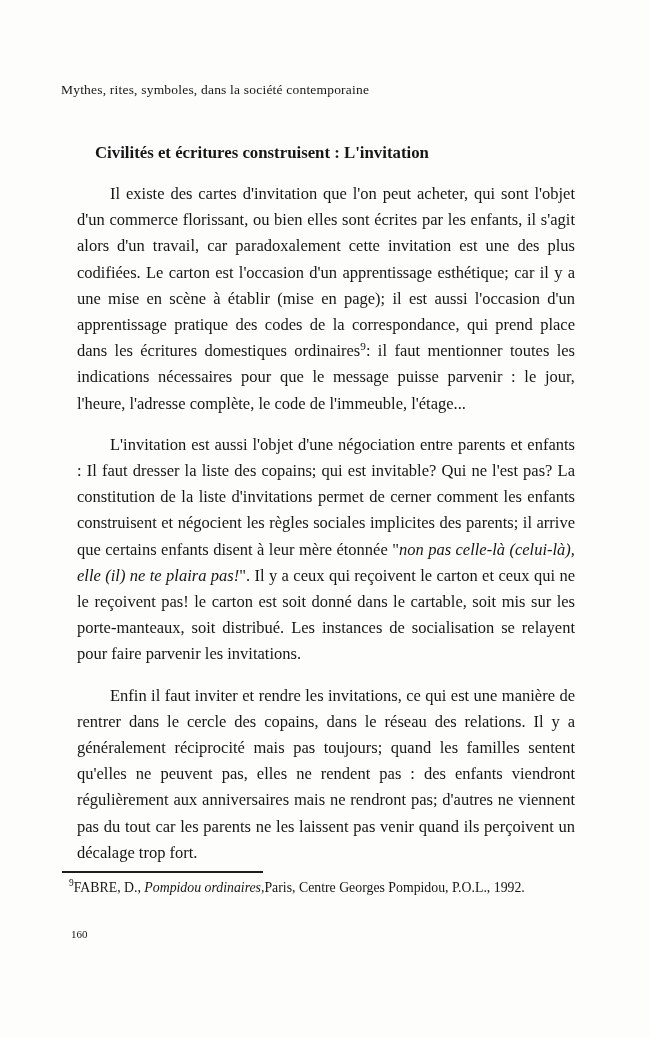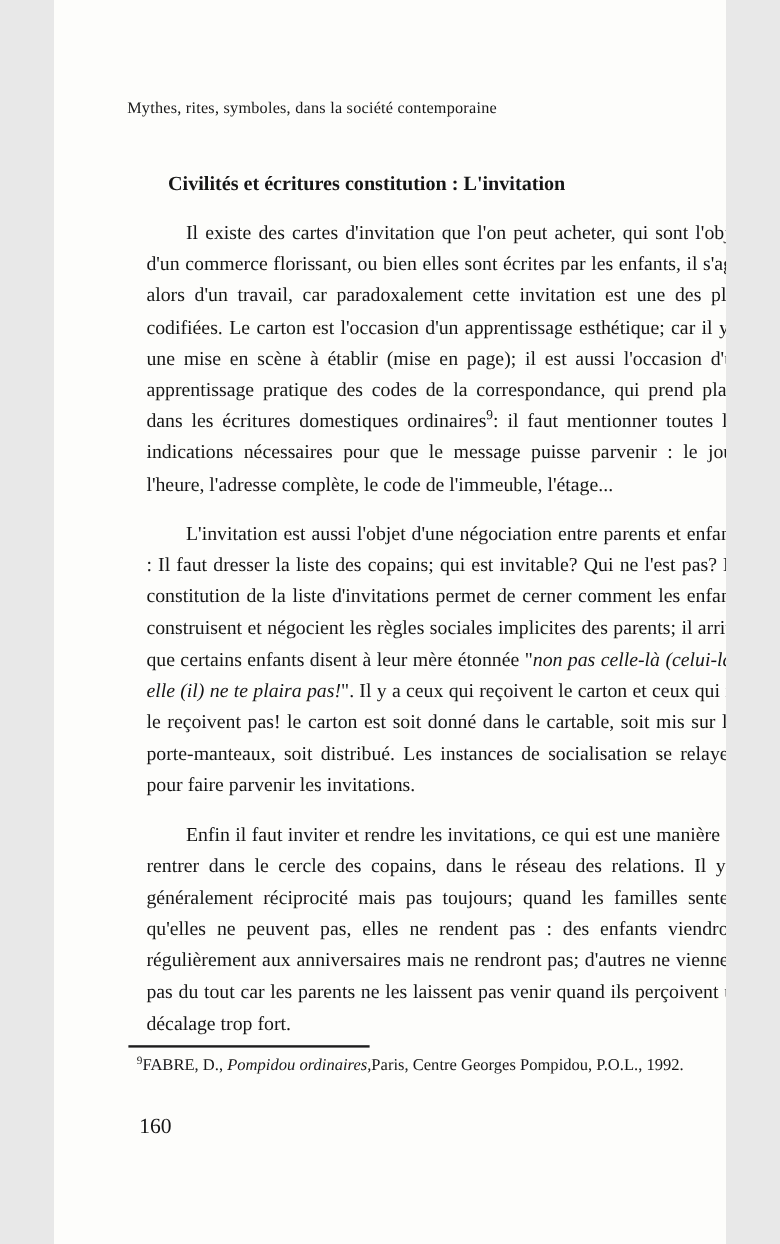--- a/index.html
+++ b/index.html
@@ -1,18 +1,18 @@
 <!DOCTYPE html>
 <html lang="fr"><head>
 <meta charset="utf-8">
 <style>
   html,body{margin:0;padding:0;background:#e8e8e8;}
   .page{
     position:relative;
-    width:560px;height:1037px;
+    width:650px;height:1037px;
     margin:0 auto;
     background:#fdfdfb;
     font-family:"Liberation Serif", serif;
     color:#161616;
     overflow:hidden;
   }
   .running-header{
     position:absolute;left:61px;top:82px;
     font-size:13.5px;letter-spacing:0.2px;
     white-space:nowrap;
@@ -45,33 +45,33 @@
     margin:0 0 6px 0;
   }
   .footnote-text{
     font-size:13.8px;
     line-height:18px;
     padding-left:7px;
   }
   .footnote-text em{font-style:italic;}
   .page-number{
     position:absolute;left:71px;top:928px;
-    font-size:18px;
+    font-size:11px;
     text-align:right;
   }
 </style>
 </head>
 <body>
 
 <div class="page">
 
   <div class="running-header">Mythes, rites, symboles, dans la société contemporaine</div>
 
   <div class="content">
-    <h2 class="heading">Civilités et écritures constitution : L'invitation</h2>
+    <h2 class="heading">Civilités et écritures construisent : L'invitation</h2>
 
     <p class="body-par"><span>Il existe des cartes d'invitation que l'on peut acheter, qui sont l'objet d'un commerce florissant, ou bien elles sont écrites par les enfants, il s'agit alors d'un travail, car paradoxalement cette invitation est une des plus codifiées. Le carton est l'occasion d'un apprentissage esthétique; car il y a une mise en scène à établir (mise en page); il est aussi l'occasion d'un apprentissage pratique des codes de la correspondance, qui prend place dans les écritures domestiques ordinaires</span><sup>9</sup><span>: il faut mentionner toutes les indications nécessaires pour que le message puisse parvenir : le jour, l'heure, l'adresse complète, le code de l'immeuble, l'étage...</span></p>
 
     <p class="body-par"><span>L'invitation est aussi l'objet d'une négociation entre parents et enfants : Il faut dresser la liste des copains; qui est invitable? Qui ne l'est pas? La constitution de la liste d'invitations permet de cerner comment les enfants construisent et négocient les règles sociales implicites des parents; il arrive que certains enfants disent à leur mère étonnée "</span><em>non pas celle-là (celui-là), elle (il) ne te plaira pas!</em><span>". Il y a ceux qui reçoivent le carton et ceux qui ne le reçoivent pas! le carton est soit donné dans le cartable, soit mis sur les porte-manteaux, soit distribué. Les instances de socialisation se relayent pour faire parvenir les invitations.</span></p>
 
     <p class="body-par"><span>Enfin il faut inviter et rendre les invitations, ce qui est une manière de rentrer dans le cercle des copains, dans le réseau des relations. Il y a généralement réciprocité mais pas toujours; quand les familles sentent qu'elles ne peuvent pas, elles ne rendent pas : des enfants viendront régulièrement aux anniversaires mais ne rendront pas; d'autres ne viennent pas du tout car les parents ne les laissent pas venir quand ils perçoivent un décalage trop fort.</span></p>
   </div>
 
   <div class="footnote">
     <hr class="footnote-rule">

